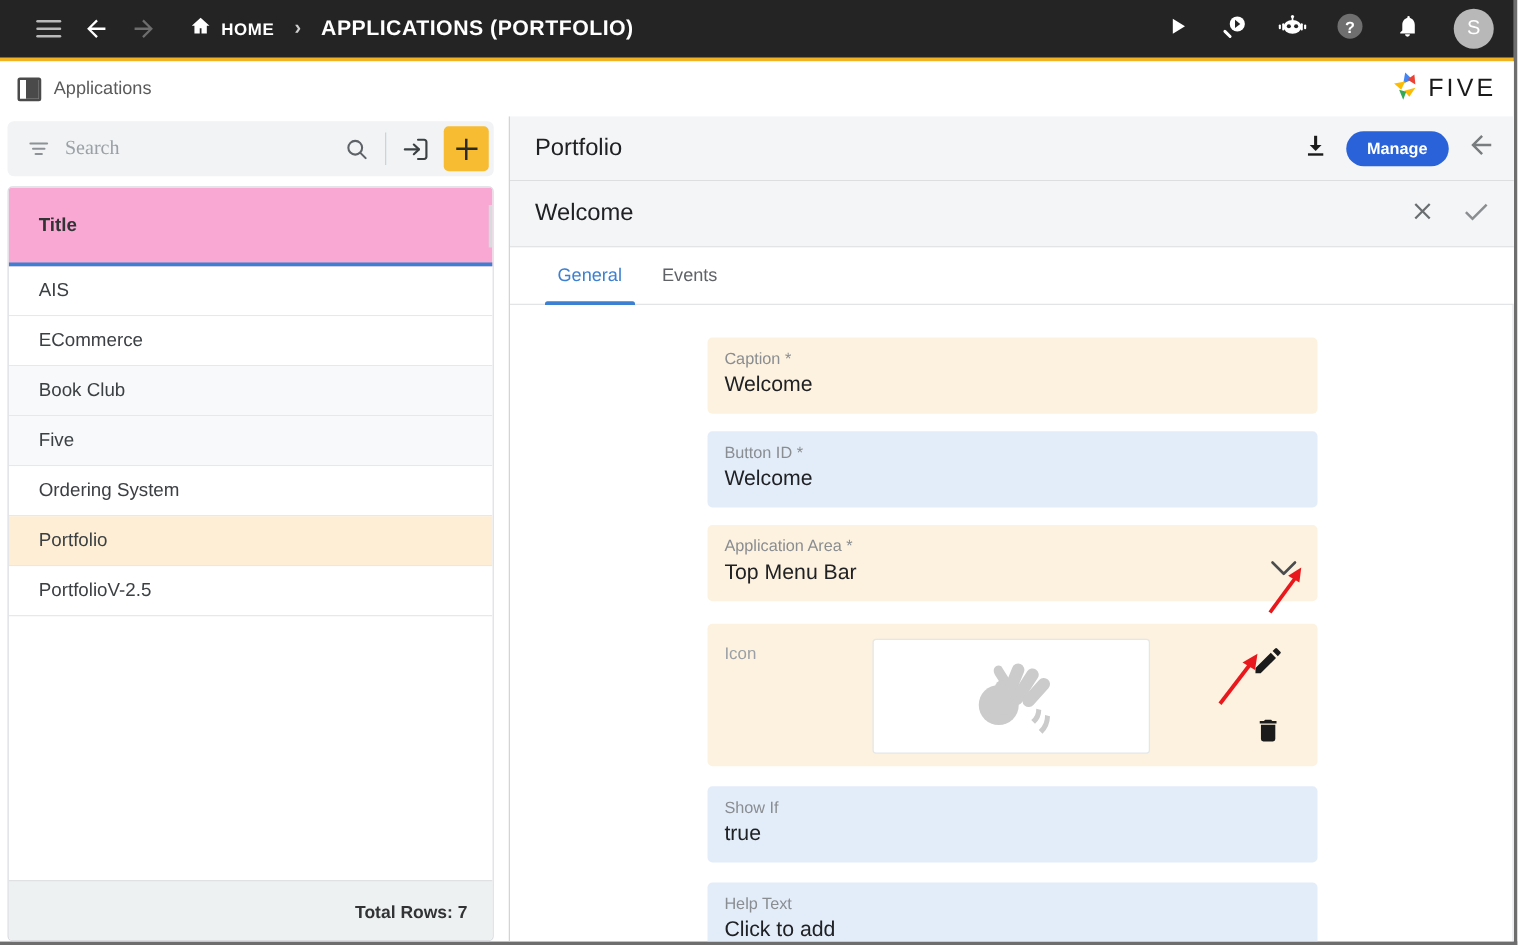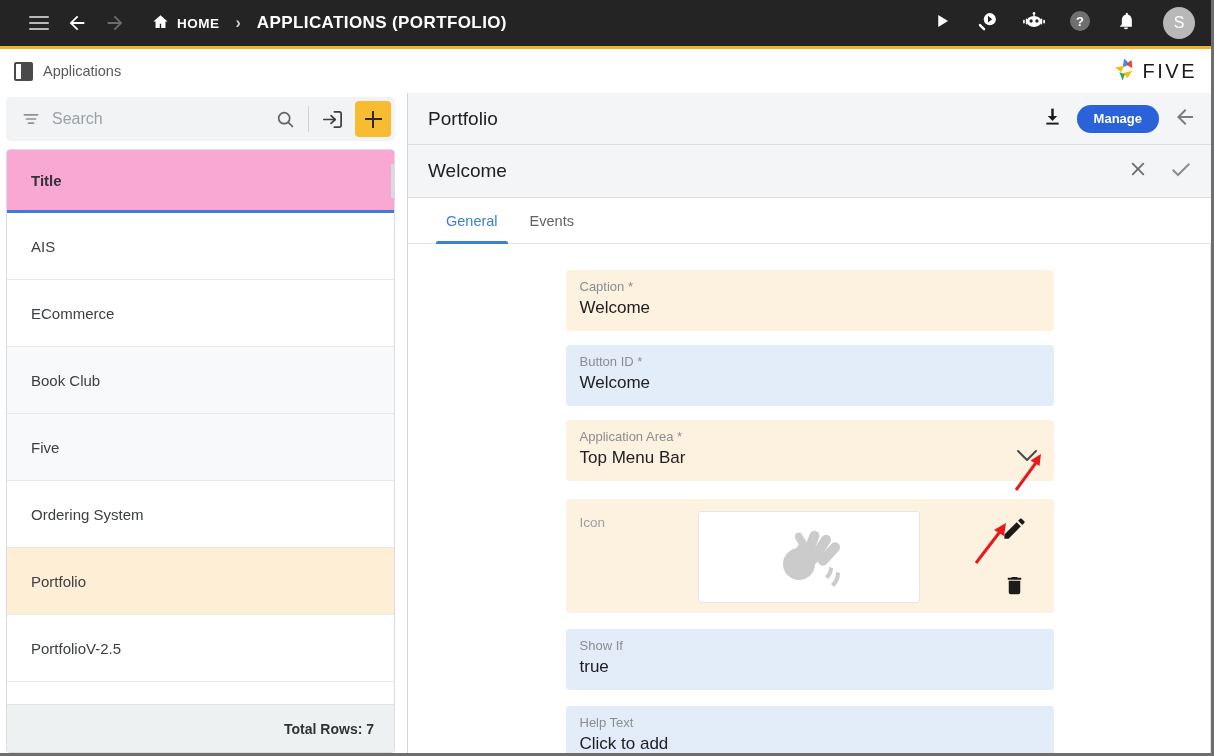--- a/index.html
+++ b/index.html
@@ -95,21 +95,21 @@
     height: 44px;
     background: #f1f3f4;
     border-radius: 5px;
     display: flex; align-items: center;
     padding: 0 4px 0 10px;
   }
   .filter-ico { width: 30px; display: flex; justify-content: center; cursor: pointer; }
   .search-input {
     flex: 1 1 auto; border: none; background: transparent; outline: none;
     font-size: 16px; color: #3c4043; padding-left: 6px;
-    font-family: Liberation Sans, sans-serif;
+    font-family: Liberation Serif, serif;
   }
   .search-input::placeholder { color: #9aa0a6; }
   .search-ico { width: 34px; display: flex; justify-content: center; cursor: pointer; }
   .vdiv { width: 1px; height: 26px; background: #d0d3d6; margin: 0 6px; }
   .import-ico {
     width: 34px; height: 34px; display: flex; align-items: center; justify-content: center;
     cursor: pointer;
   }
   .add-btn {
     width: 36px; height: 36px; background: #f7bc32; border-radius: 4px;
@@ -139,21 +139,21 @@
     padding: 0 24px;
     border-bottom: 3px solid #3d7fd1;
     position: relative;
   }
   .grid-head .th { font-size: 15px; font-weight: bold; color: #313335; }
   .head-resizer {
     position: absolute; right: 0; top: 14px; width: 3px; height: 34px; background: #d8dadc;
   }
   .grid-rows { flex: 1 1 auto; overflow: hidden; background: #ffffff; }
   .grid-row {
-    height: 67px;
+    height: 40px;
     display: flex; align-items: center;
     padding: 0 24px;
     font-size: 15px; color: #3c4043;
     border-bottom: 1px solid #e6e8ea;
     cursor: pointer;
     background: #ffffff;
   }
   .grid-row.alt { background: #f8f9fa; }
   .grid-row.selected { background: #fdeed5; }
   .grid-foot {

